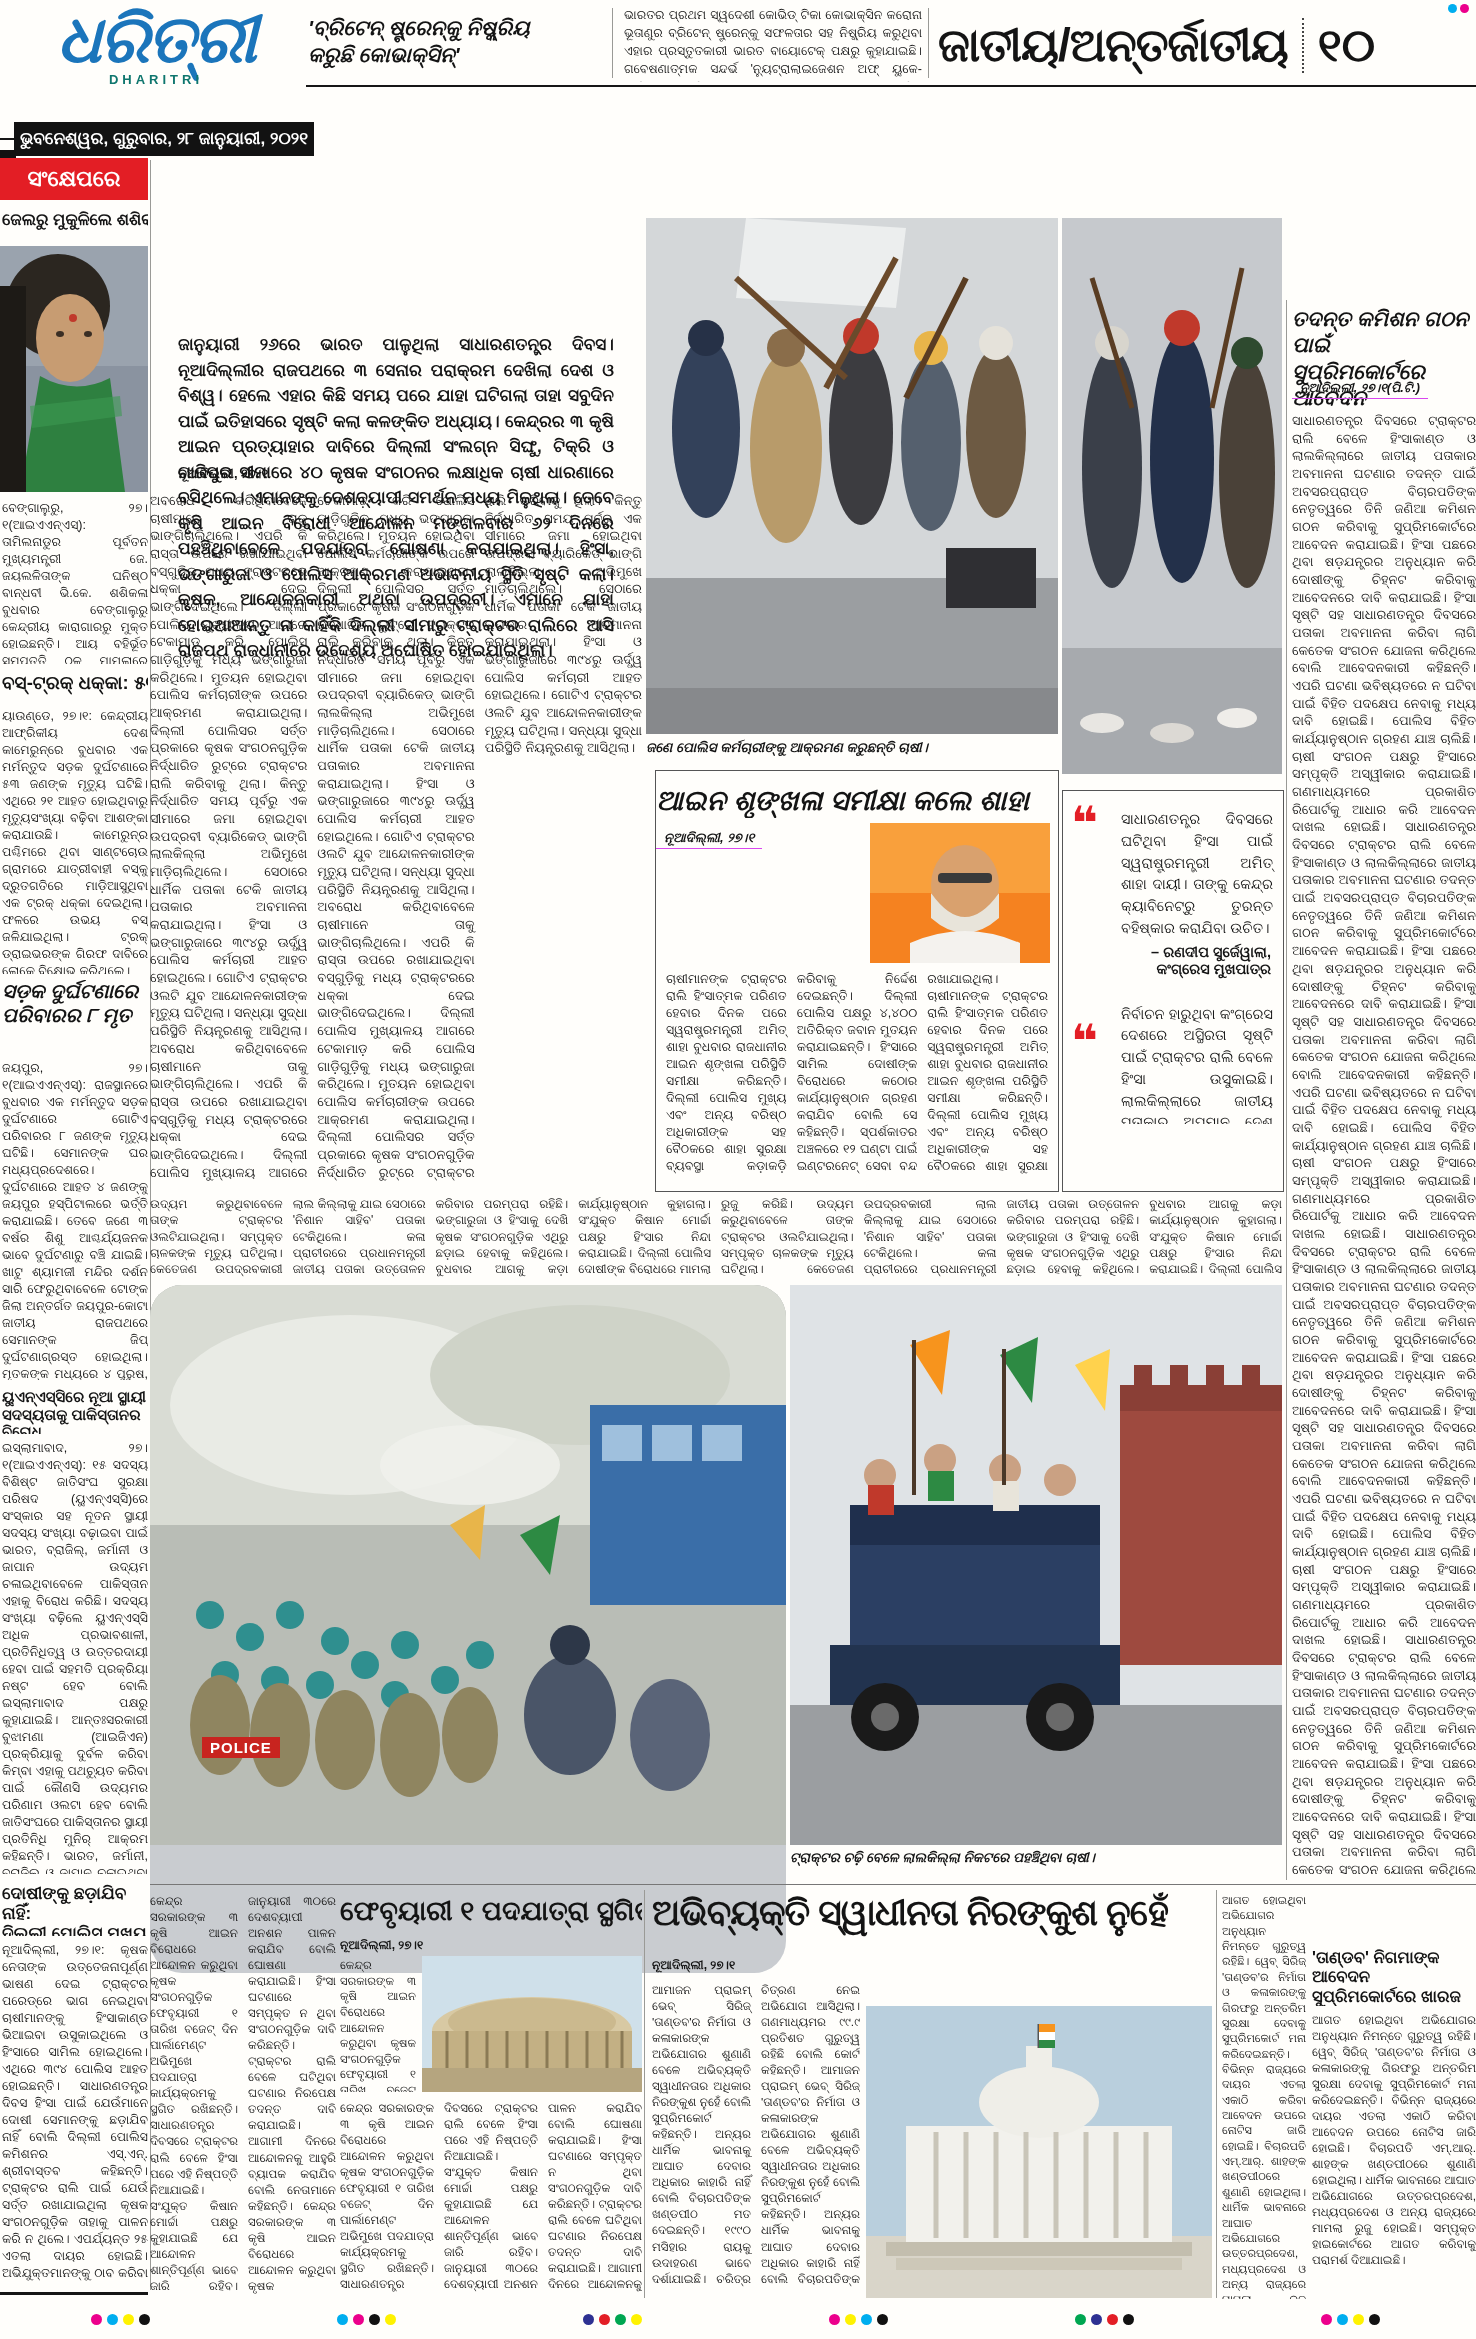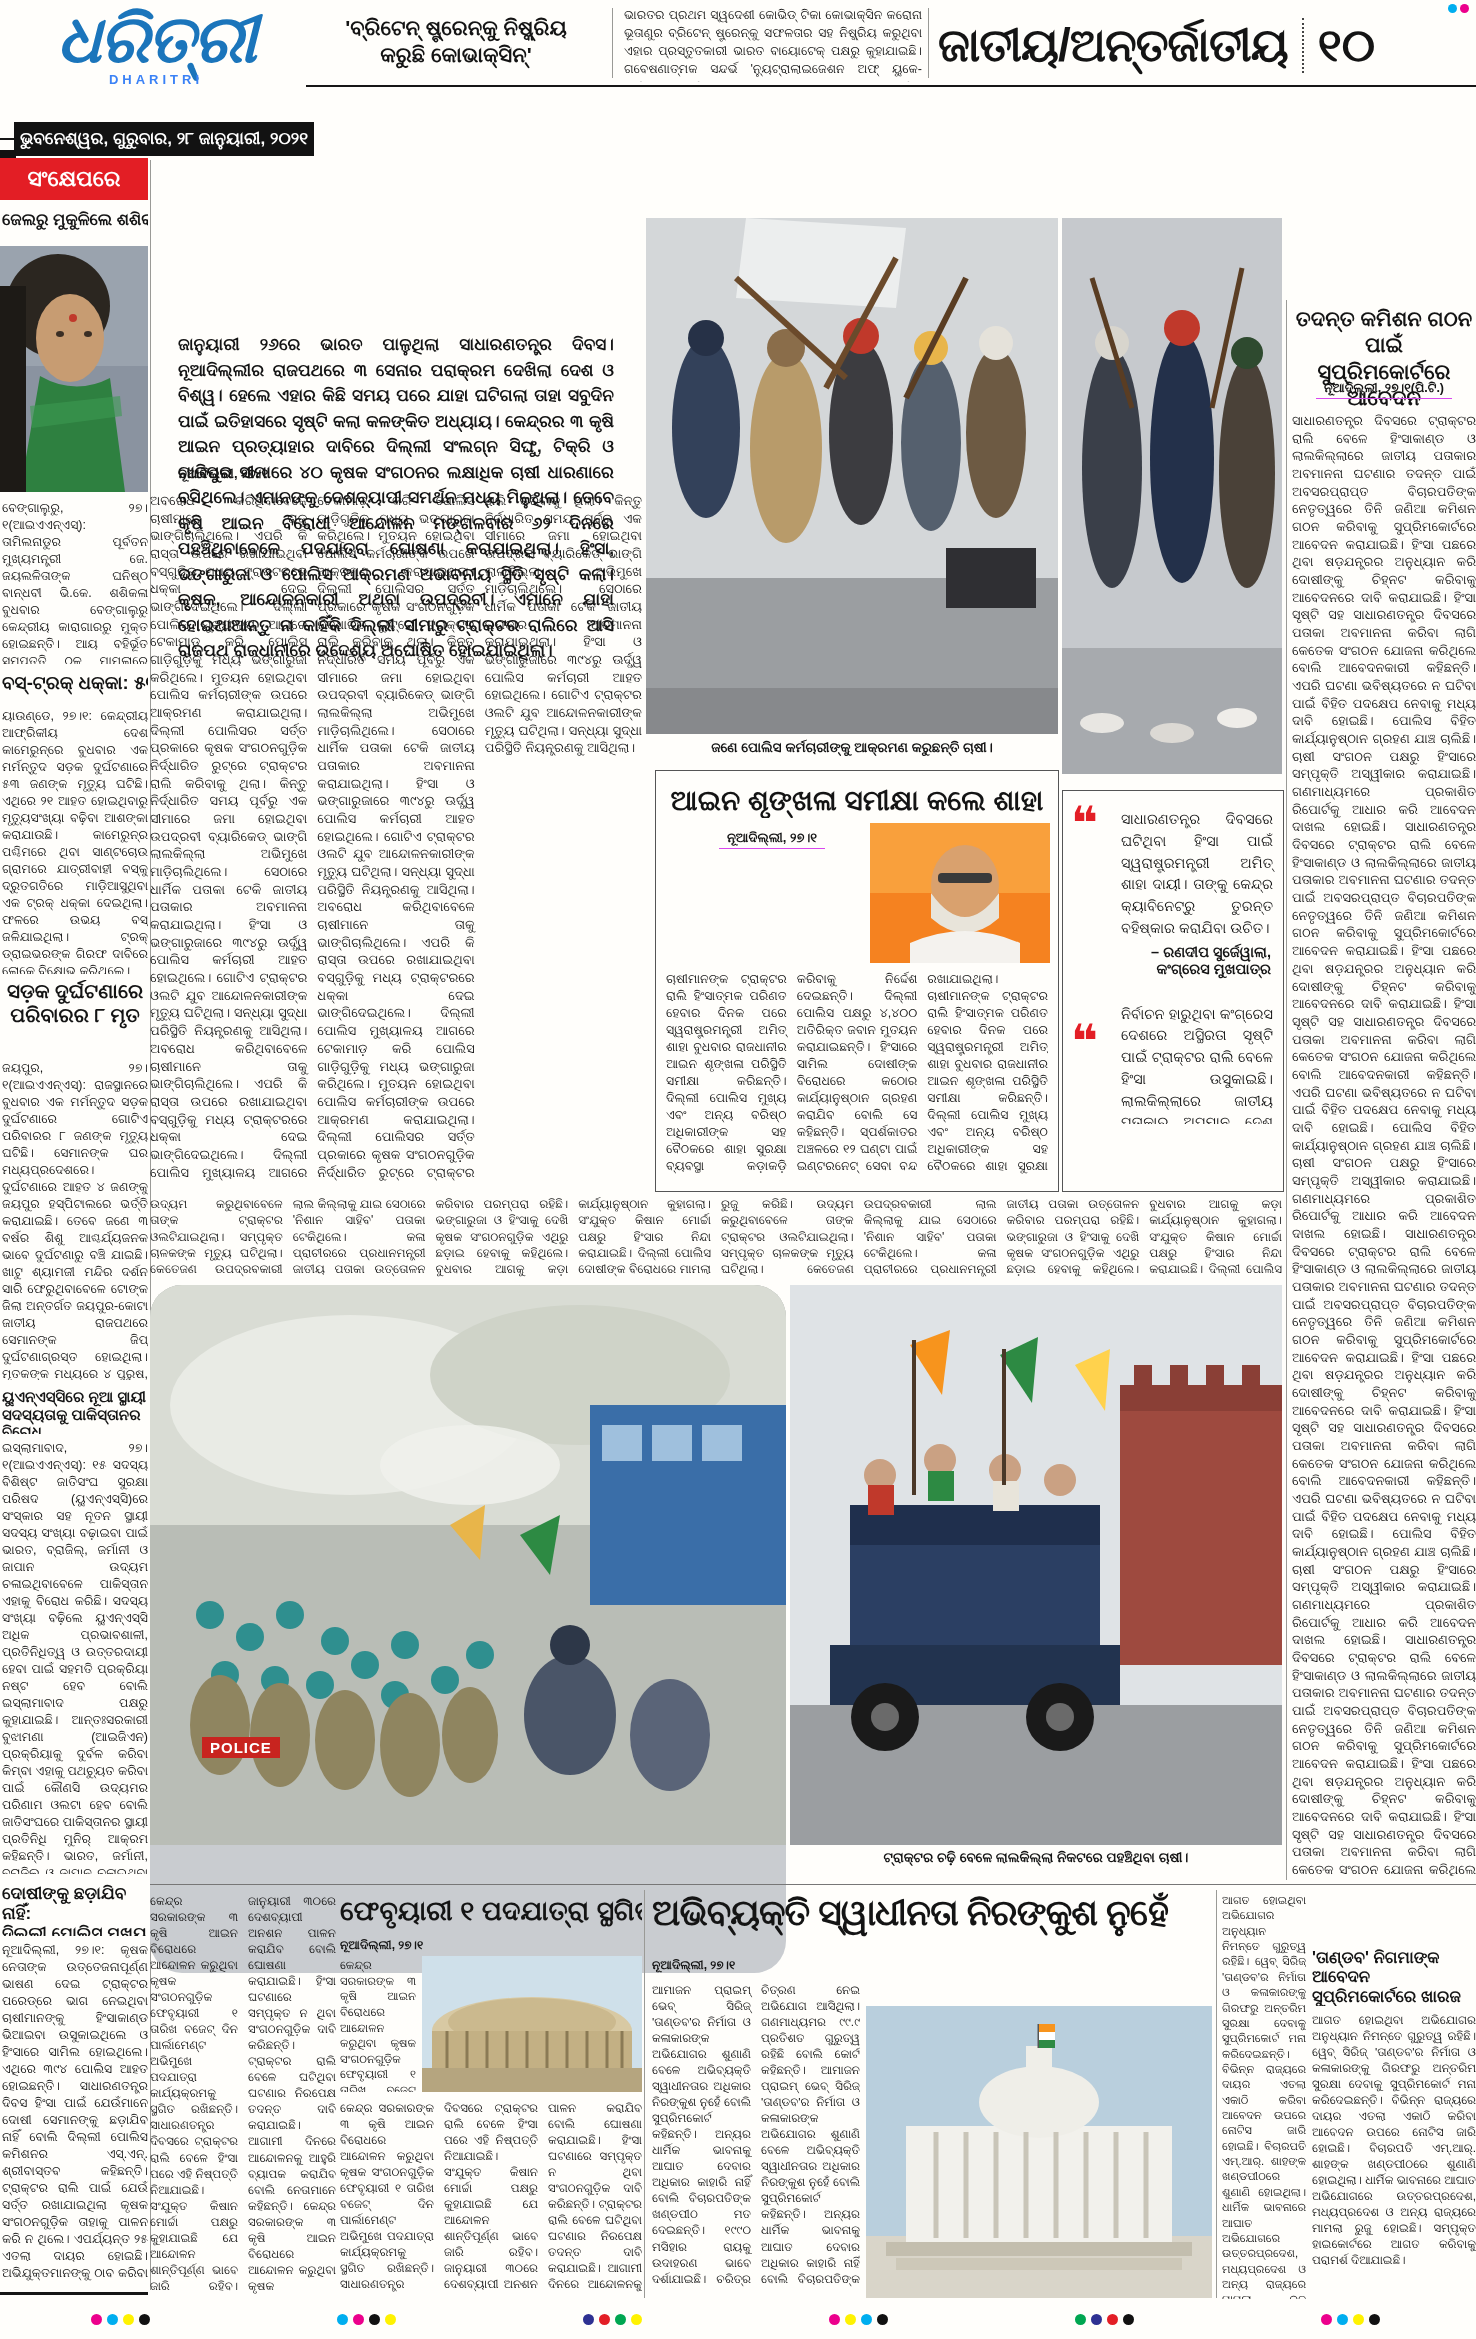--- a/index.html
+++ b/index.html
@@ -1,29 +1,29 @@
 <!DOCTYPE html>
 <html><head>
 <meta charset="utf-8">
 <style>
   html,body{margin:0;padding:0;background:#e8e8e4;}
   #paper{position:relative;width:1476px;height:2339px;margin:0 auto;background:#fffefb;
     font-family:"Liberation Sans","DejaVu Sans",sans-serif;color:#141414;overflow:hidden;}
   .abs{position:absolute;}
   .j{text-align:justify;font-size:13px;line-height:1.36;overflow:hidden;word-break:break-word;}
   .cols{column-gap:10px;column-fill:auto;}
-  .ctr{text-align:center;}
+  .ctr{text-align:left;font-style:italic;}
   .pre{white-space:pre-line;}
   .rule-h{background:#161616;}
   .rule-v{background:#9a9a96;width:1px;}
   .dateline{font-weight:bold;font-size:13px;}
   .dl-u{border-bottom:1px solid #d946ef;display:inline-block;padding:0 8px 2px;}
   
   .logo{font-size:66px;font-weight:800;font-style:italic;color:#1b75bb;line-height:1;letter-spacing:-2px;}
-  .logo-sub{font-size:13px;font-weight:bold;color:#3b82f6;letter-spacing:4px;}
+  .logo-sub{font-size:13px;font-weight:bold;color:#0f766e;letter-spacing:4px;}
   .datebar{background:#121212;color:#fff;font-size:17px;font-weight:bold;display:flex;align-items:center;justify-content:center;}
   .topquote{font-size:21px;font-weight:800;line-height:1.3;}
   .sect{font-size:46px;font-weight:800;letter-spacing:-1px;white-space:nowrap;}
   .pageno{font-size:46px;font-weight:800;border-left:2px dotted #444;padding-left:14px;}
   
   .brief-banner{background:#e31e25;color:#fff;font-size:22px;font-weight:800;display:flex;align-items:center;justify-content:center;}
   .sb-title{font-weight:800;line-height:1.18;overflow:hidden;}
   
   .huge{font-size:138px;font-weight:800;letter-spacing:-7px;line-height:1.02;white-space:nowrap;}
   .box-head{font-size:28px;font-weight:800;}

